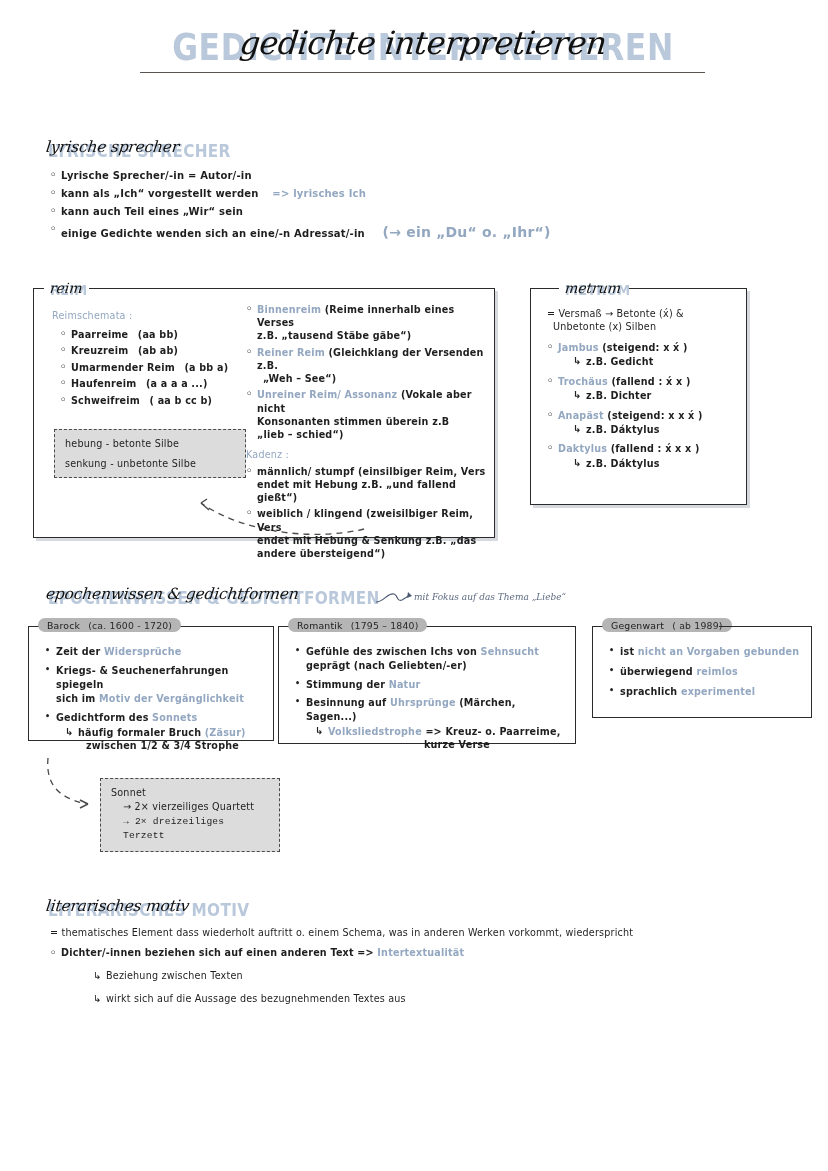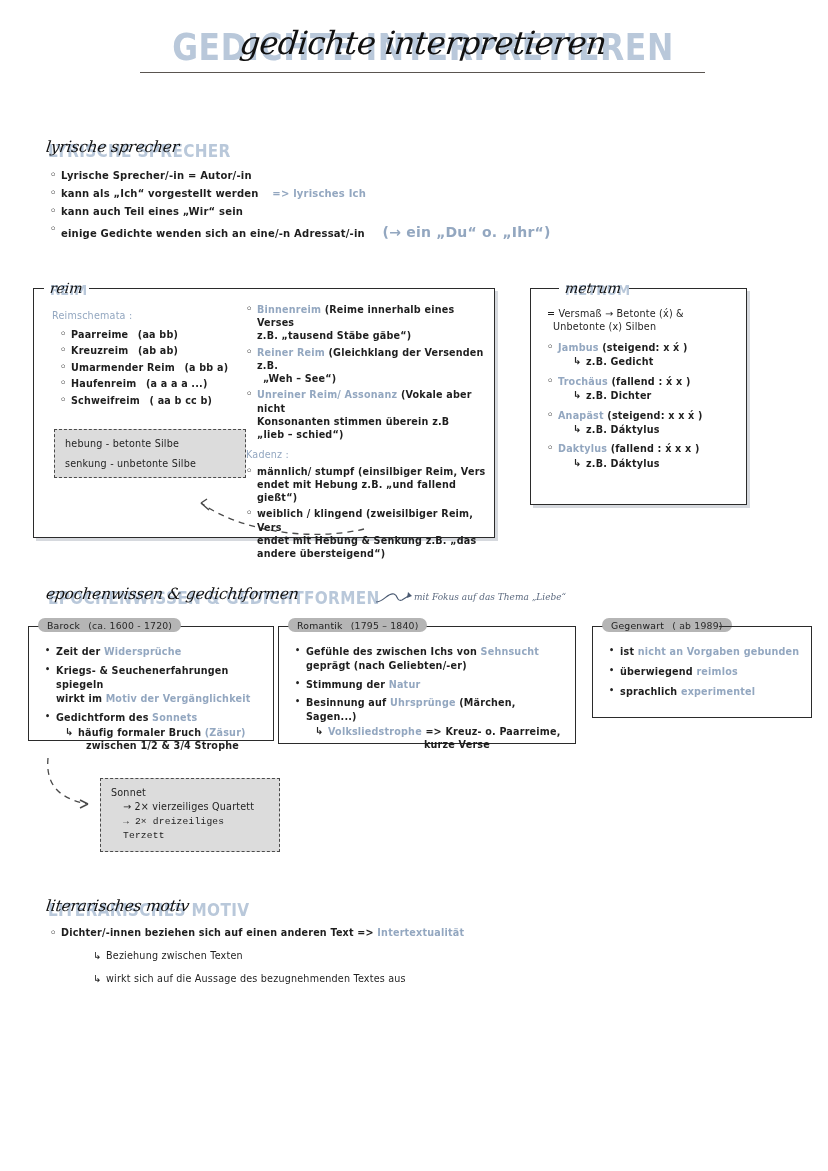--- a/index.html
+++ b/index.html
@@ -273,21 +273,21 @@
       <span class="yr" style="margin-left:5px;">(ca. 1600 - 1720)</span>
     </div>
     <div class="ecard-rule" style="left:160px;top:-1px;width:83px;"></div>
     <div class="hand" style="position:absolute;left:16px;top:18px;width:218px;line-height:1.45;">
       <ul class="bl dot">
         <li style="margin-bottom:5px;">
           <span>Zeit der </span><span class="accent">Widersprüche</span>
         </li>
         <li style="margin-bottom:5px;">
           <span>Kriegs- &amp; Seuchenerfahrungen spiegeln</span>
-          <div><span>wirkt im </span><span class="accent">Motiv der Vergänglichkeit</span></div>
+          <div><span>sich im </span><span class="accent">Motiv der Vergänglichkeit</span></div>
         </li>
         <li>
           <span>Gedichtform des </span><span class="accent">Sonnets</span>
           <div class="arrowline" style="margin-left:8px;">
             <span>häufig formaler Bruch </span><span class="accent">(Zäsur)</span>
           </div>
           <div style="margin-left:30px;">zwischen 1/2 &amp; 3/4 Strophe</div>
         </li>
       </ul>
     </div>
@@ -350,20 +350,21 @@
     <div style="margin-left:12px;">→ 2×  vierzeiliges Quartett</div>
     <div style="margin-left:12px;font-family:Liberation Mono, monospace;">→ 2×  dreizeiliges Terzett</div>
   </div>
 
   <div class="sec" style="left:46px;top:896px;">
     <div class="shadow">LITERARISCHES MOTIV</div>
     <div class="script">literarisches motiv</div>
   </div>
 
   <div class="hand" style="position:absolute;left:50px;top:926px;width:740px;line-height:1.55;font-size:9.6px;">
+    <div style="margin-bottom:5px;">= thematisches Element  dass wiederholt auftritt o. einem  Schema, was in anderen  Werken vorkommt,  wiederspricht</div>
     <ul class="bl">
       <li>
         <span>Dichter/-innen  beziehen sich auf einen anderen Text  =&gt; </span><span class="accent">Intertextualität</span>
       </li>
     </ul>
     <div class="arrowline" style="margin-left:42px;margin-top:8px;">Beziehung zwischen Texten</div>
     <div class="arrowline" style="margin-left:42px;margin-top:8px;">wirkt sich auf die Aussage des bezugnehmenden Textes aus</div>
   </div>
 
 </div>

